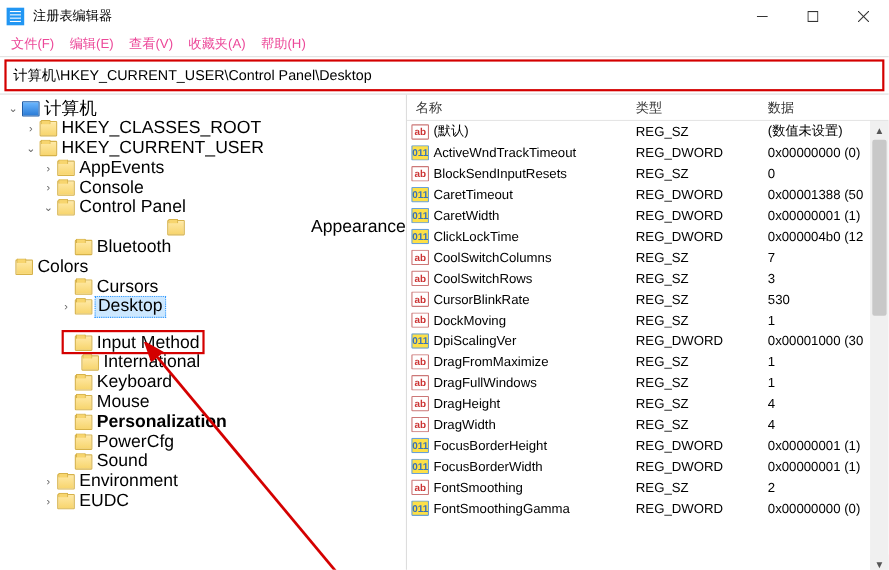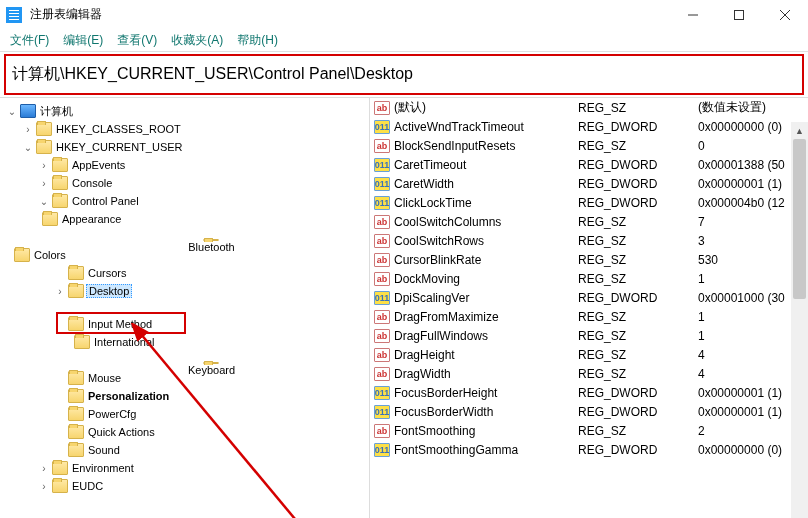--- a/index.html
+++ b/index.html
@@ -8,36 +8,36 @@
 .titlebar { height: 30px; display: flex; align-items: center; padding-left: 6px; background: #fff; border-bottom: 1px solid transparent; }
 .titlebar .app-icon { width: 16px; height: 16px; background: #2196f3; margin-right: 8px; display: inline-block; position: relative; }
 .titlebar .app-icon::before { content: ""; position: absolute; inset: 3px; background: #fff; }
 .titlebar .app-icon::after { content: ""; position: absolute; left: 3px; top: 4px; width: 10px; height: 2px; background: #2196f3; box-shadow: 0 3px 0 #2196f3, 0 6px 0 #2196f3; }
 .titlebar .title { flex: 1; font-size: 12px; color: #000; }
 .winbtns { display: flex; }
 .winbtn { width: 46px; height: 30px; display: flex; align-items: center; justify-content: center; color: #333; }
 .winbtn svg { width: 10px; height: 10px; }
 
 .menubar { height: 22px; display: flex; align-items: center; gap: 14px; padding: 0 10px; border-bottom: 1px solid #e0e0e0; }
-.menubar span { color: #0f766e; font-size: 12px; }
-
-.address { height: 41px; margin: 2px 4px; border: 2px solid #d40000; display: flex; align-items: center; padding: 0 6px; font-size: 16px; }
+.menubar span { color: #ec4899; font-size: 12px; }
+
+.address { height: 29px; margin: 2px 4px; border: 2px solid #d40000; display: flex; align-items: center; padding: 0 6px; font-size: 13px; }
 
 .content { display: flex; height: calc(518px - 30px - 22px - 30px); border-top: 1px solid #ddd; }
 
 .tree { width: 370px; overflow: hidden; border-right: 1px solid #ddd; position: relative; }
 .tree-inner { padding: 4px 0; }
 .node { display: flex; align-items: center; height: 18px; white-space: nowrap; }
 .node .twisty { width: 12px; display: inline-flex; justify-content: center; color: #666; font-size: 10px; }
 .node .twisty.empty { visibility: hidden; }
 .node .ico { width: 16px; height: 14px; margin: 0 4px 0 2px; display: inline-block; position: relative; }
 .folder { background: linear-gradient(#ffe9a6, #f7d56e); border: 1px solid #d6b24a; border-radius: 1px; }
 .folder::before { content:""; position:absolute; left:0; top:-2px; width:7px; height:3px; background:#f7d56e; border:1px solid #d6b24a; border-bottom:none; border-radius:1px 1px 0 0;}
 .pc-ico { background: linear-gradient(#6bb7ff,#2a7bd6); border:1px solid #1e5da8; border-radius:1px; }
-.node .label { font-size: 11px; }
+.node .label { font-size: 16px; }
 .node.selected .label { background: #cde8ff; border: 1px dotted #3399ff; padding: 0 2px; margin-left: -2px; }
 
 .desktop-highlight { position: absolute; border: 2px solid #d40000; left: 56px; top: 214px; width: 130px; height: 22px; pointer-events: none; }
 
 .arrow { position: absolute; left: 120px; top: 225px; pointer-events: none; }
 
 .listview { flex: 1; overflow: hidden; position: relative; }
 .lv-header { display: flex; height: 24px; border-bottom: 1px solid #e5e5e5; }
 .lv-header .col { padding: 4px 8px; font-size: 12px; color: #333; border-right: 1px solid transparent; }
 .col-name { width: 200px; }
@@ -122,26 +122,26 @@
         <div class="node" style="padding-left: 38px;">
           <span class="twisty">›</span>
           <span class="ico folder"></span>
           <span class="label">Console</span>
         </div>
         <div class="node" style="padding-left: 38px;">
           <span class="twisty">⌄</span>
           <span class="ico folder"></span>
           <span class="label">Control Panel</span>
         </div>
-        <div class="node" style="padding-left: 28px;">
+        <div class="node" style="padding-left: 28px; justify-content: space-between;">
           <span class="twisty empty">›</span>
           <span class="ico folder"></span>
           <span class="label">Appearance</span>
         </div>
-        <div class="node" style="padding-left: 54px; flex-direction: column;">
+        <div class="node" style="padding-left: 54px;">
           <span class="twisty empty">›</span>
           <span class="ico folder"></span>
           <span class="label">Bluetooth</span>
         </div>
         <div class="node" style="">
           <span class="twisty empty">›</span>
           <span class="ico folder"></span>
           <span class="label">Colors</span>
         </div>
         <div class="node" style="padding-left: 54px;">
@@ -157,44 +157,39 @@
         <div class="node" style="padding-left: 54px; margin-top: 15px;">
           <span class="twisty empty">›</span>
           <span class="ico folder"></span>
           <span class="label">Input Method</span>
         </div>
         <div class="node" style="padding-left: 60px; text-align: right;">
           <span class="twisty empty">›</span>
           <span class="ico folder"></span>
           <span class="label">International</span>
         </div>
-        <div class="node" style="padding-left: 54px; flex-direction: column;">
+        <div class="node" style="padding-left: 54px;">
           <span class="twisty empty">›</span>
           <span class="ico folder"></span>
           <span class="label">Keyboard</span>
         </div>
         <div class="node" style="padding-left: 54px;">
           <span class="twisty empty">›</span>
           <span class="ico folder"></span>
           <span class="label">Mouse</span>
         </div>
         <div class="node" style="padding-left: 54px; font-weight: bold;">
           <span class="twisty empty">›</span>
           <span class="ico folder"></span>
           <span class="label">Personalization</span>
         </div>
         <div class="node" style="padding-left: 54px;">
           <span class="twisty empty">›</span>
           <span class="ico folder"></span>
           <span class="label">PowerCfg</span>
-        </div>
-        <div class="node" style="padding-left: 54px;">
-          <span class="twisty empty">›</span>
-          <span class="ico folder"></span>
-          <span class="label">Quick Actions</span>
         </div>
         <div class="node" style="padding-left: 54px;">
           <span class="twisty empty">›</span>
           <span class="ico folder"></span>
           <span class="label">Sound</span>
         </div>
         <div class="node" style="padding-left: 38px;">
           <span class="twisty">›</span>
           <span class="ico folder"></span>
           <span class="label">Environment</span>
@@ -210,20 +205,25 @@
       <defs>
           <marker id="ah" markerWidth="10" markerHeight="10" refX="2" refY="3" orient="auto">
             <path d="M0,0 L0,6 L8,3 z" fill="#d40000"></path>
           </marker>
         </defs>
       <line x1="220" y1="250" x2="20" y2="10" stroke="#d40000" stroke-width="2.5" marker-end="url(#ah)"></line>
     </svg>
   </div>
 
   <div class="listview">
+    <div class="lv-header">
+      <div class="col col-name">名称</div>
+      <div class="col col-type">类型</div>
+      <div class="col col-data">数据</div>
+    </div>
     <div class="lv-body" id="lv-body">
         <div class="row">
           <div class="cell c-name">
             <span class="val-ico val-sz">ab</span>
             <span>(默认)</span>
           </div>
           <div class="cell c-type">REG_SZ</div>
           <div class="cell c-data">(数值未设置)</div>
         </div>
         <div class="row">

